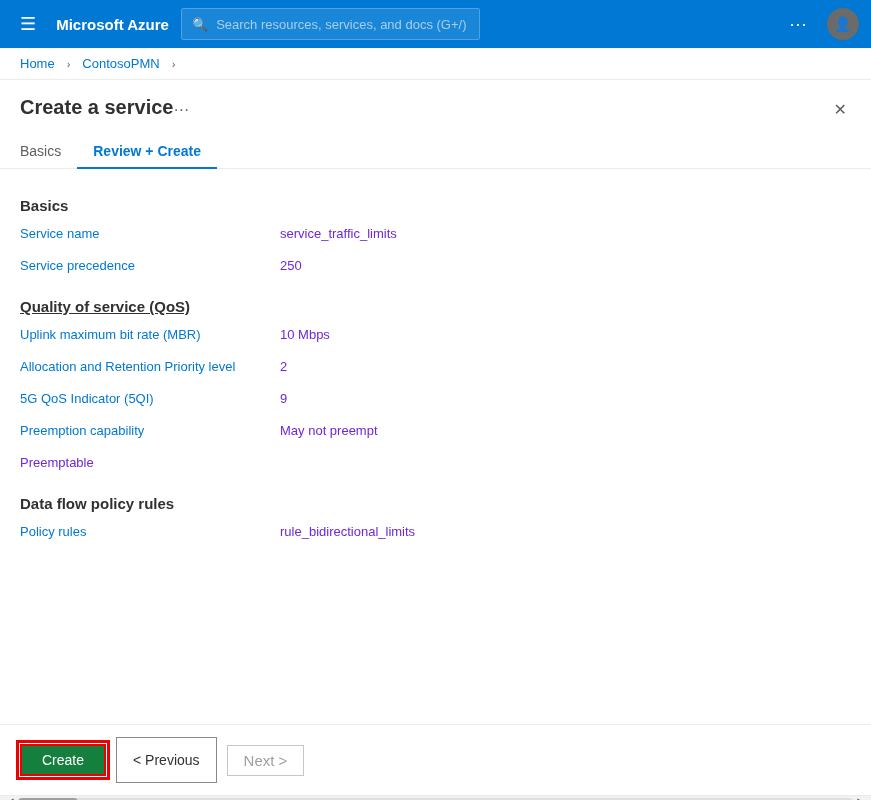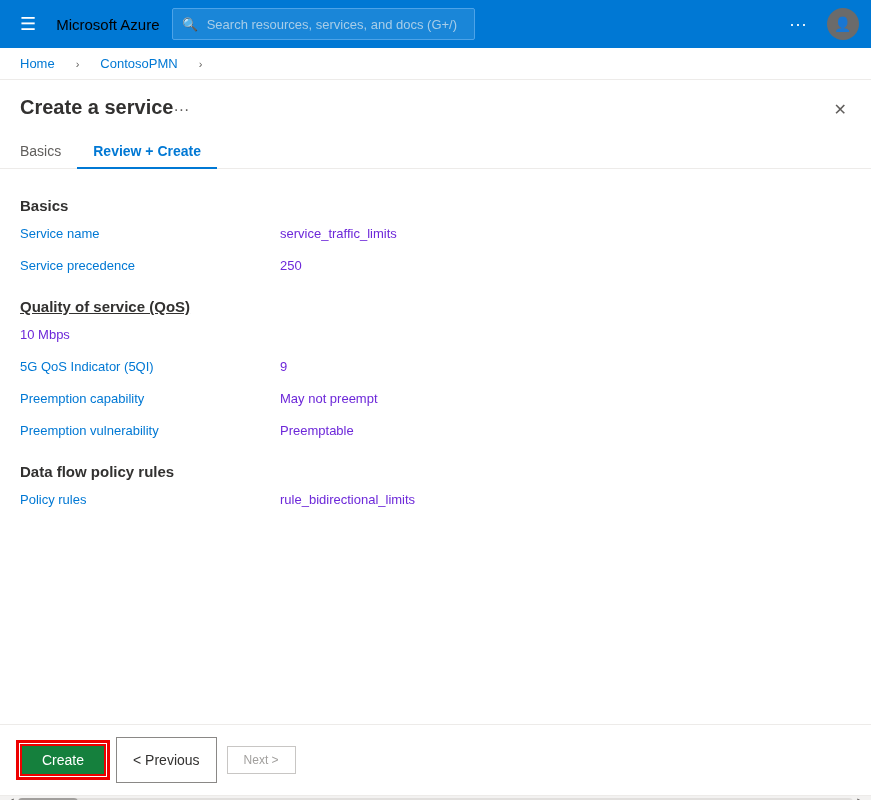--- a/index.html
+++ b/index.html
@@ -14,23 +14,23 @@
       padding: 0 12px;
       gap: 12px;
     }
     .topbar-hamburger {
       color: white;
       font-size: 18px;
       cursor: pointer;
       padding: 4px 8px;
     }
     .topbar-title {
-      color: #000000;
+      color: #ffffff;
       font-size: 15px;
-      font-weight: 400;
+      font-weight: 700;
       white-space: nowrap;
     }
     .topbar-search {
       flex: 1;
       max-width: 440px;
       background: #1a86d8;
       border: 1px solid #4da3e8;
       border-radius: 2px;
       height: 32px;
       display: flex;
@@ -61,21 +61,21 @@
     }
 
     
     .breadcrumb {
       background: white;
       padding: 8px 20px;
       font-size: 13px;
       color: #0078d4;
       display: flex;
       align-items: center;
-      gap: 21px;
+      gap: 12px;
       border-bottom: 1px solid #edebe9;
     }
     .breadcrumb a { color: #0078d4; text-decoration: none; }
     .breadcrumb-sep { color: #605e5c; font-size: 11px; }
 
     
     .panel {
       background: white;
       height: calc(800px - 48px - 37px);
       display: flex;
@@ -199,21 +199,21 @@
       font-size: 14px;
       cursor: pointer;
       font-weight: 500;
     }
 
     .btn-disabled {
       background: white;
       color: #a19f9d;
       border: 1px solid #c8c6c4;
       padding: 6px 16px;
-      font-size: 12px;
+      font-size: 15px;
       cursor: not-allowed;
       font-weight: 500;
     }
 
     
     .scrollbar-container {
       height: 12px;
       background: #f3f2f1;
       border-top: 1px solid #edebe9;
       display: flex;
@@ -288,32 +288,36 @@
       <span class="field-value">service_traffic_limits</span>
     </div>
     <div class="field-row">
       <span class="field-label">Service precedence</span>
       <span class="field-value">250</span>
     </div>
 
     <div class="section-title" style="margin-top:16px;text-decoration:underline;">Quality of service (QoS)</div>
 
     <div class="field-row">
+      <span class="field-label">Uplink maximum bit rate (MBR)</span>
       <span class="field-value">10 Mbps</span>
+    </div>
+    <div class="field-row">
+      <span class="field-label">Allocation and Retention Priority level</span>
+      <span class="field-value">2</span>
     </div>
     <div class="field-row">
       <span class="field-label">5G QoS Indicator (5QI)</span>
       <span class="field-value">9</span>
     </div>
     <div class="field-row">
       <span class="field-label">Preemption capability</span>
       <span class="field-value">May not preempt</span>
     </div>
     <div class="field-row">
-      <span class="field-label">Preemption vulnerability</span>
       <span class="field-value">Preemptable</span>
     </div>
 
     <div class="section-title" style="margin-top:16px;">Data flow policy rules</div>
 
     <div class="field-row">
       <span class="field-label">Policy rules</span>
       <span class="field-value">rule_bidirectional_limits</span>
     </div>
 

